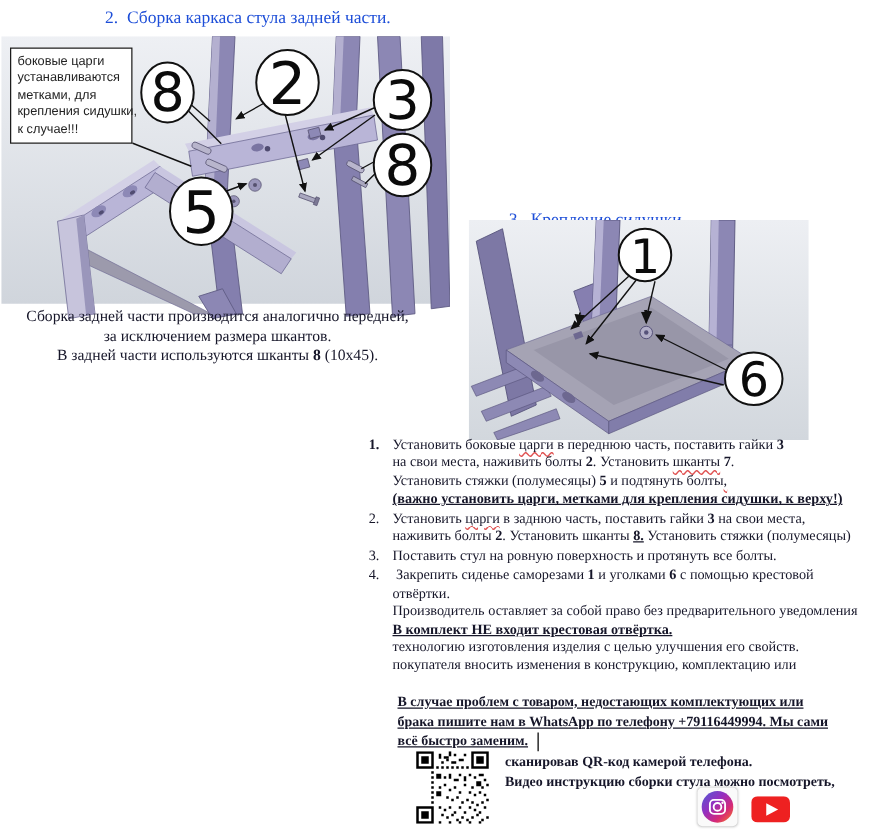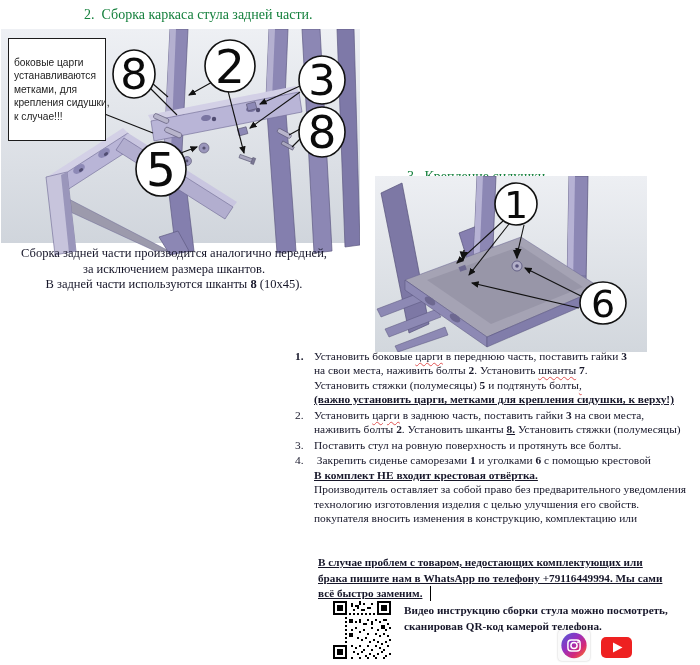--- a/index.html
+++ b/index.html
@@ -1,21 +1,21 @@
 <!DOCTYPE html>
 <html><head>
 <meta charset="utf-8">
 <style>
   html,body{margin:0;padding:0;background:#fff;}
   #page{position:relative;width:700px;height:665px;background:#fff;overflow:hidden;
         font-family:"Liberation Serif",serif;color:#161629;}
   .abs{position:absolute;}
-  .sec-title{font-size:14px;white-space:pre;color:#15803d;}
+  .sec-title{font-size:14px;white-space:pre;color:#1d4ed8;}
   .note-box{border:1.6px solid #1c1c1c;background:#fff;font-family:"Liberation Sans",sans-serif;
-            font-size:10.2px;line-height:13.4px;padding:17px 5px;color:#222;}
+            font-size:10.2px;line-height:13.4px;padding:4px 5px;color:#222;}
   .caption{width:344px;text-align:center;font-size:12.5px;line-height:15.6px;}
   .ilist{font-size:11.4px;line-height:14.45px;}
   .item{display:flex;margin-bottom:1px;}
   .inum{width:19px;flex:none;}
   .inum.nb{font-weight:700;}
   .iline{white-space:pre;}
   .sb{font-weight:700;}
   .su{text-decoration:underline;}
   .sw{text-decoration:underline;text-decoration-style:wavy;text-decoration-color:#e05252;
       text-decoration-thickness:1px;text-underline-offset:2px;}
@@ -224,22 +224,23 @@
       <div class="item">
         <div class="inum">3.</div>
         <div>
           <div class="iline"><span class="seg">Поставить стул на ровную поверхность и протянуть все болты.</span></div>
         </div>
       </div>
       <div class="item">
         <div class="inum">4.</div>
         <div>
           <div class="iline"><span class="seg"> Закрепить сиденье саморезами </span><span class="seg sb">1</span><span class="seg"> и уголками </span><span class="seg sb">6</span><span class="seg"> с помощью крестовой</span></div>
+          <div class="iline"><span class="seg">отвёртки.</span></div>
+          <div class="iline"><span class="seg">Производитель оставляет за собой право без предварительного уведомления</span></div>
           <div class="iline"><span class="seg sb su">В комплект НЕ входит крестовая отвёртка.</span></div>
-          <div class="iline"><span class="seg">Производитель оставляет за собой право без предварительного уведомления</span></div>
           <div class="iline"><span class="seg">технологию изготовления изделия с целью улучшения его свойств.</span></div>
           <div class="iline"><span class="seg">покупателя вносить изменения в конструкцию, комплектацию или</span></div>
         </div>
       </div>
     </div>
 
   <div class="abs wa" style="left:318px;top:555px;width:380px;">
       <div class="iline">В случае проблем с товаром, недостающих комплектующих или</div>
       <div class="iline">брака пишите нам в WhatsApp по телефону +79116449994. Мы сами</div>
       <div class="iline">всё быстро заменим.</div>
@@ -337,22 +338,22 @@
         <rect x="28" y="26" width="1" height="1"></rect>
       <rect x="9" y="28" width="1" height="1"></rect>
         <rect x="13" y="28" width="1" height="1"></rect>
         <rect x="17" y="28" width="1" height="1"></rect>
       <rect x="21" y="28" width="1" height="1"></rect>
         <rect x="25" y="28" width="1" height="1"></rect>
     </g>
   </svg>
 
   <div class="abs qrtext" style="left:404px;top:603px;width:290px;">
+      <div class="iline">сканировав QR-код камерой телефона.</div>
       <div class="iline">Видео инструкцию сборки стула можно посмотреть,</div>
-      <div class="iline">сканировав QR-код камерой телефона.</div>
     </div>
 
   <div class="abs igcard" style="left:558px;top:630px;">
     <svg width="30" height="29" viewBox="0 0 32 31">
       <defs>
         <linearGradient id="ig" x1="0" y1="0" x2="1" y2="1">
           <stop offset="0" stop-color="#4f5bd5"></stop>
             <stop offset="0.4" stop-color="#962fbf"></stop>
           <stop offset="0.7" stop-color="#d62976"></stop>
             <stop offset="1" stop-color="#fa7e1e"></stop>

